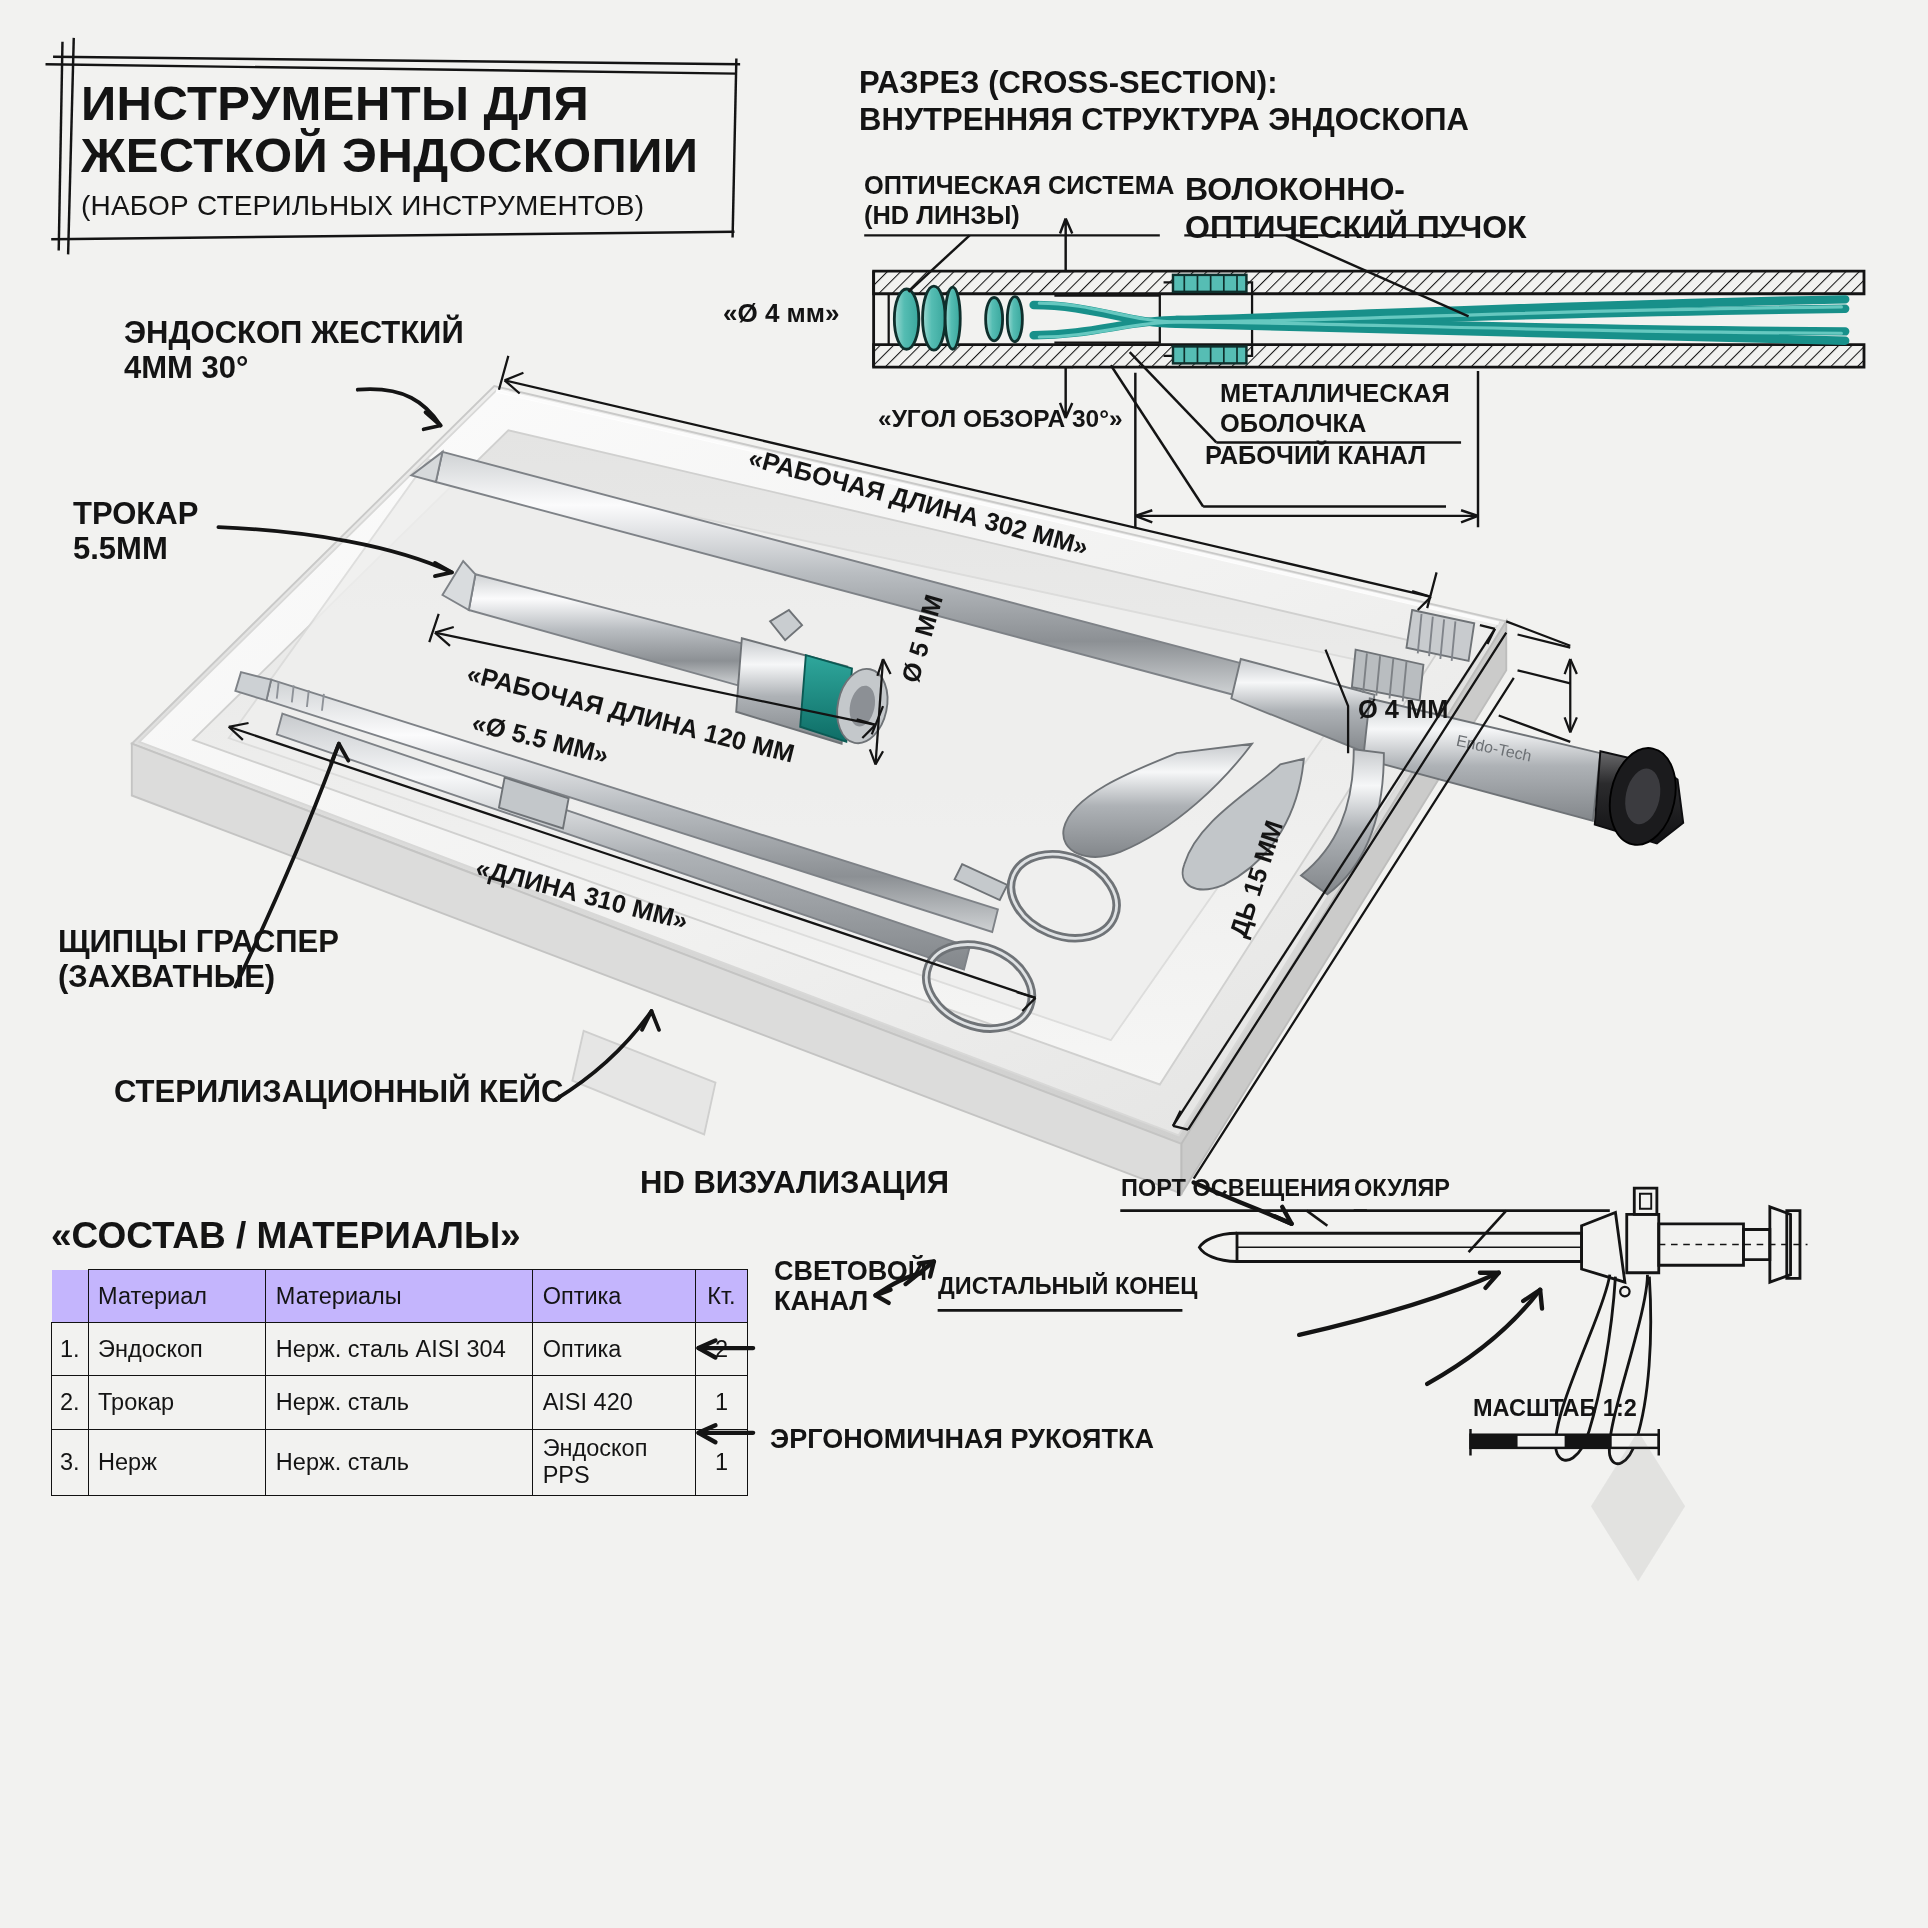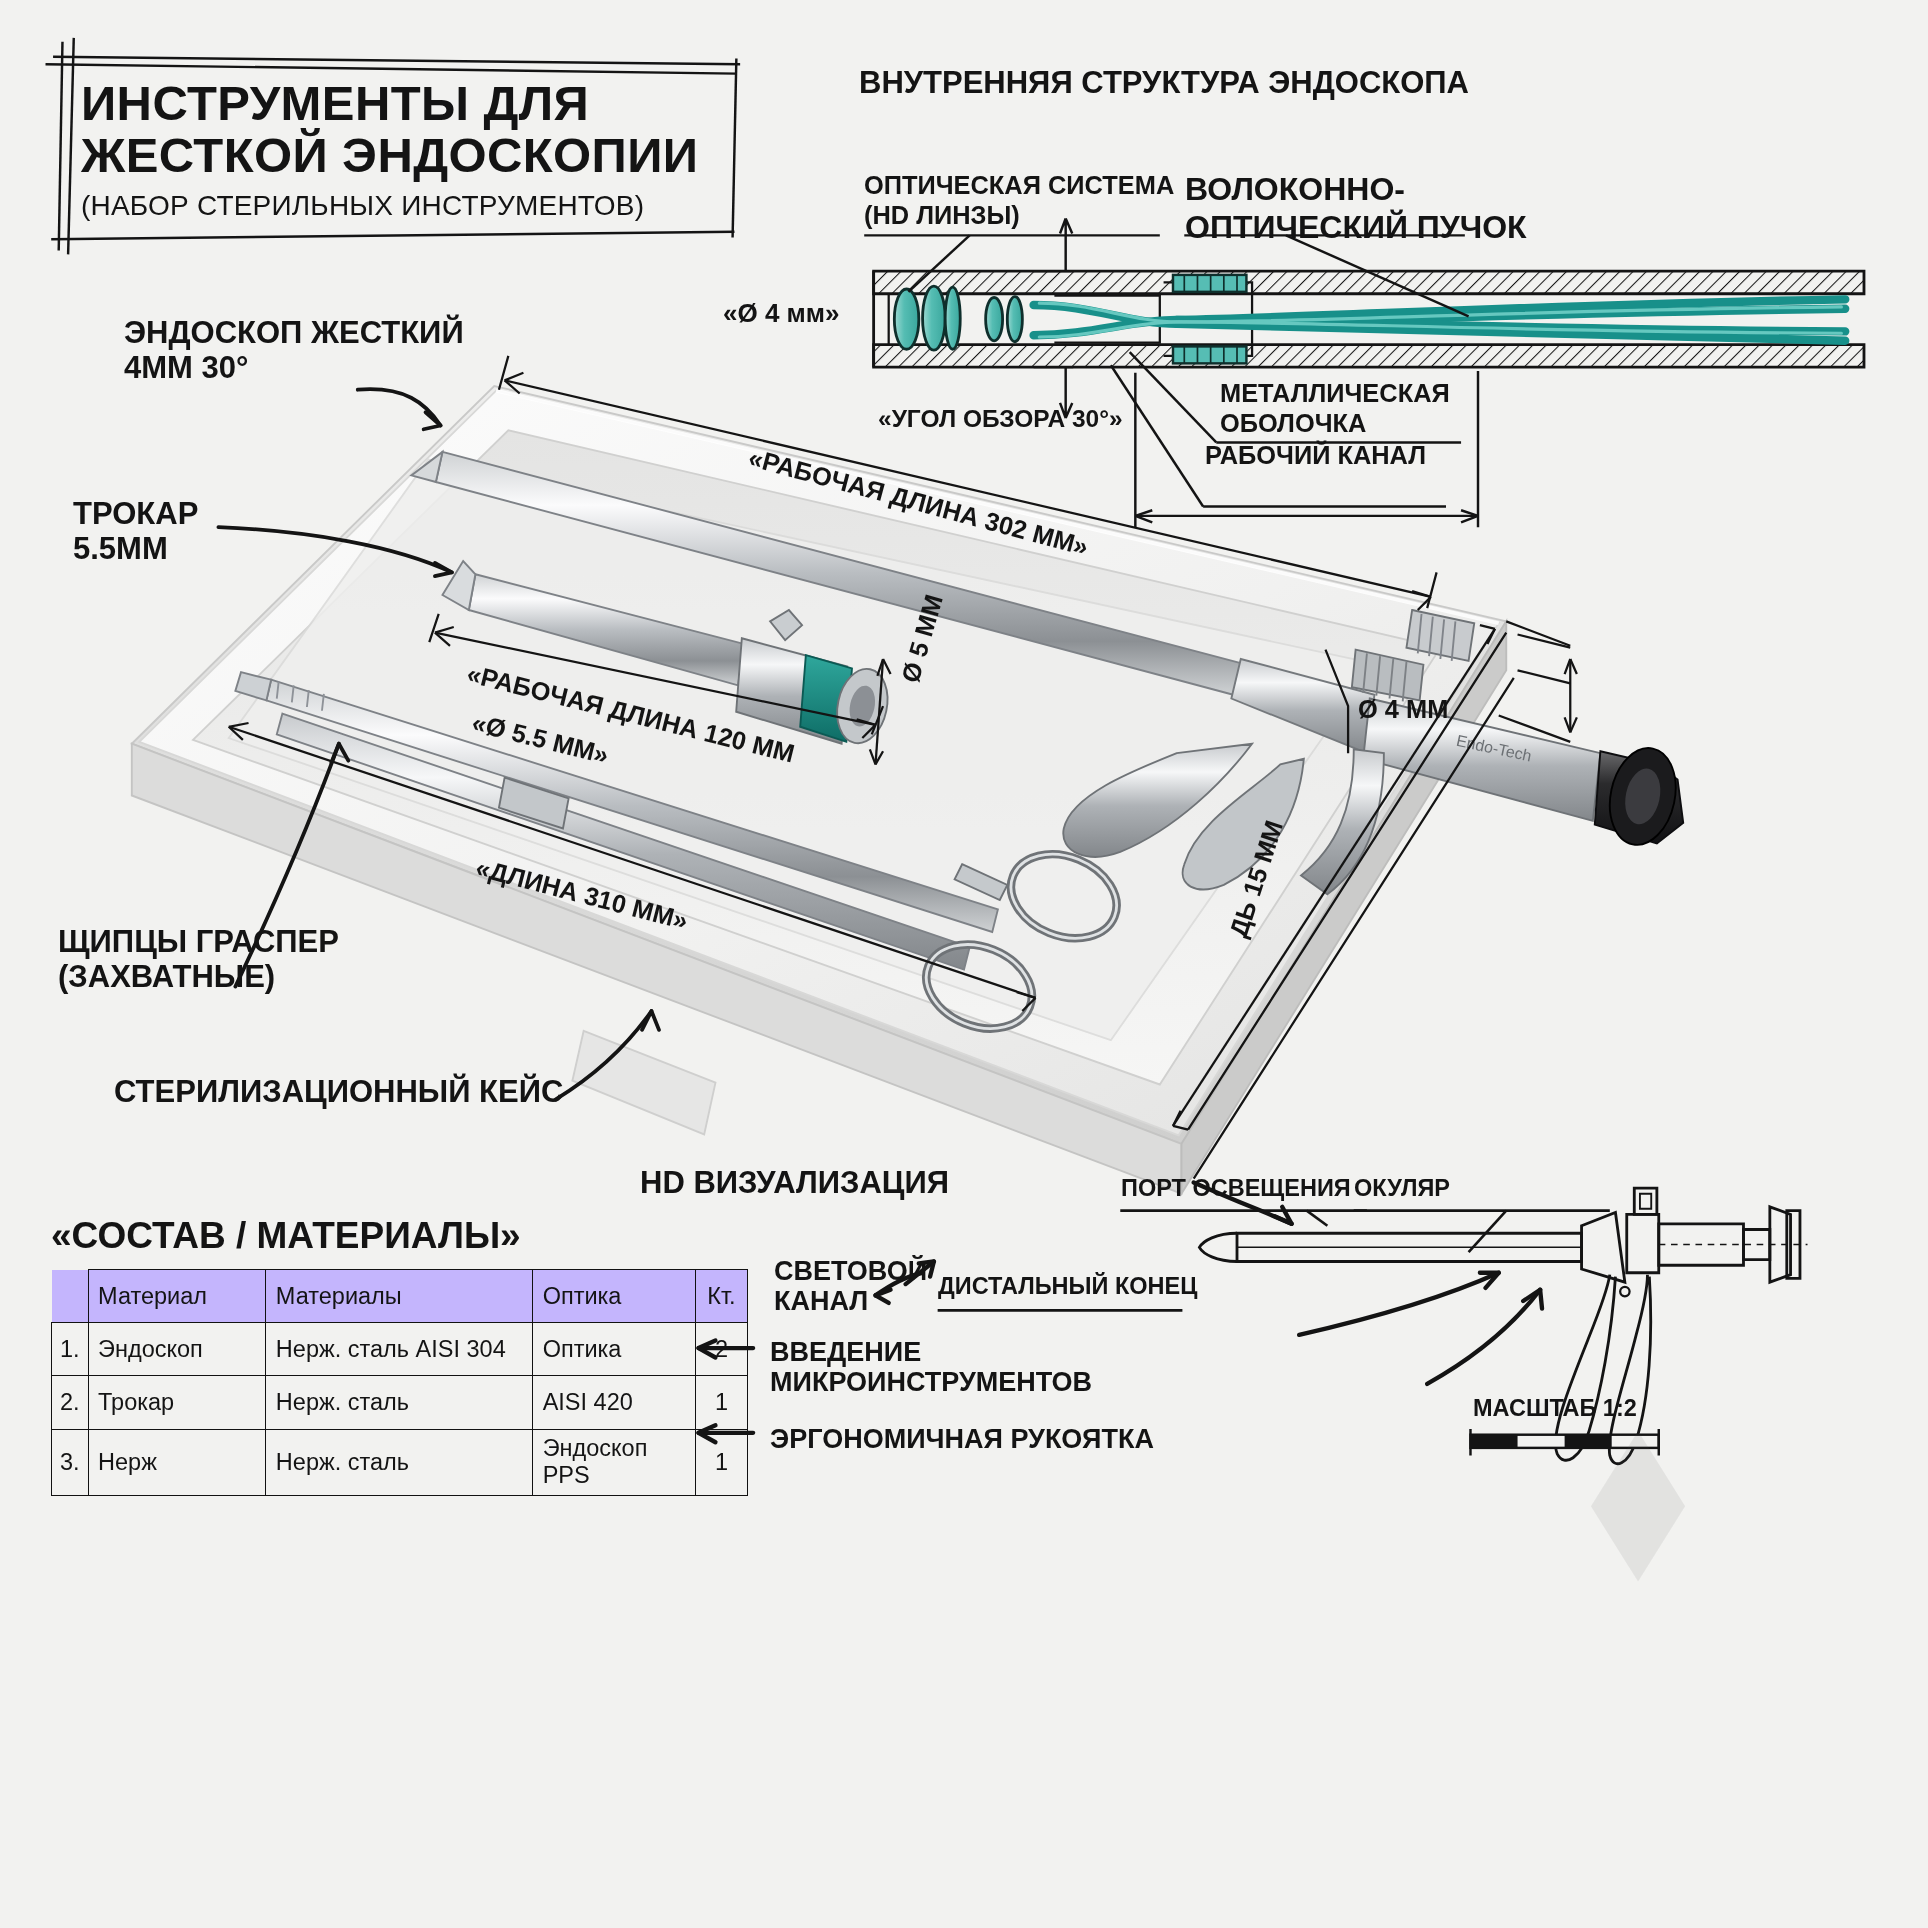--- a/index.html
+++ b/index.html
@@ -275,20 +275,21 @@
     <path class="ink" stroke-width="2.6" d="M744 24 L740 214"></path>
   </svg>
   <div id="title-text">
     <div class="title-line">ИНСТРУМЕНТЫ ДЛЯ</div>
     <div class="title-line">ЖЕСТКОЙ ЭНДОСКОПИИ</div>
     <div id="title-sub">(НАБОР СТЕРИЛЬНЫХ ИНСТРУМЕНТОВ)</div>
   </div>
 </div>
 
 <div class="abs nowrap" id="xsec-title">
+  <div>РАЗРЕЗ (CROSS-SECTION):</div>
   <div>ВНУТРЕННЯЯ СТРУКТУРА ЭНДОСКОПА</div>
 </div>
 
 <div class="abs nowrap" id="xsec-l1">
   <div>ОПТИЧЕСКАЯ СИСТЕМА</div>
   <div>(HD ЛИНЗЫ)</div>
 </div>
 
 <div class="abs nowrap" id="xsec-l2">
   <div>ВОЛОКОННО-</div>
@@ -431,24 +432,20 @@
       <td class="qty">1</td>
     </tr>
   </tbody>
 </table>
 
 <div class="abs nowrap callout callout-lg" id="lbl-hd">HD ВИЗУАЛИЗАЦИЯ</div>
 <div class="abs nowrap callout callout-md" id="lbl-light">
   <div>СВЕТОВОЙ</div>
   <div>КАНАЛ</div>
 </div>
-<div class="abs nowrap callout callout-md" id="lbl-insert">
-  <div>ВВЕДЕНИЕ</div>
-  <div>МИКРОИНСТРУМЕНТОВ</div>
-</div>
 <div class="abs nowrap callout callout-md" id="lbl-ergo">ЭРГОНОМИЧНАЯ РУКОЯТКА</div>
 <div class="abs nowrap callout callout-sm" id="lbl-distal">ДИСТАЛЬНЫЙ КОНЕЦ</div>
 <div class="abs nowrap callout callout-sm" id="lbl-port">ПОРТ ОСВЕЩЕНИЯ</div>
 <div class="abs nowrap callout callout-sm" id="lbl-ocular">ОКУЛЯР</div>
 <div class="abs nowrap" id="scale-label">МАСШТАБ 1:2</div>
 
 <svg class="ovl" id="detail-layer" viewBox="0 0 2048 2048">
 
   <g class="ink" stroke-width="3">
 

